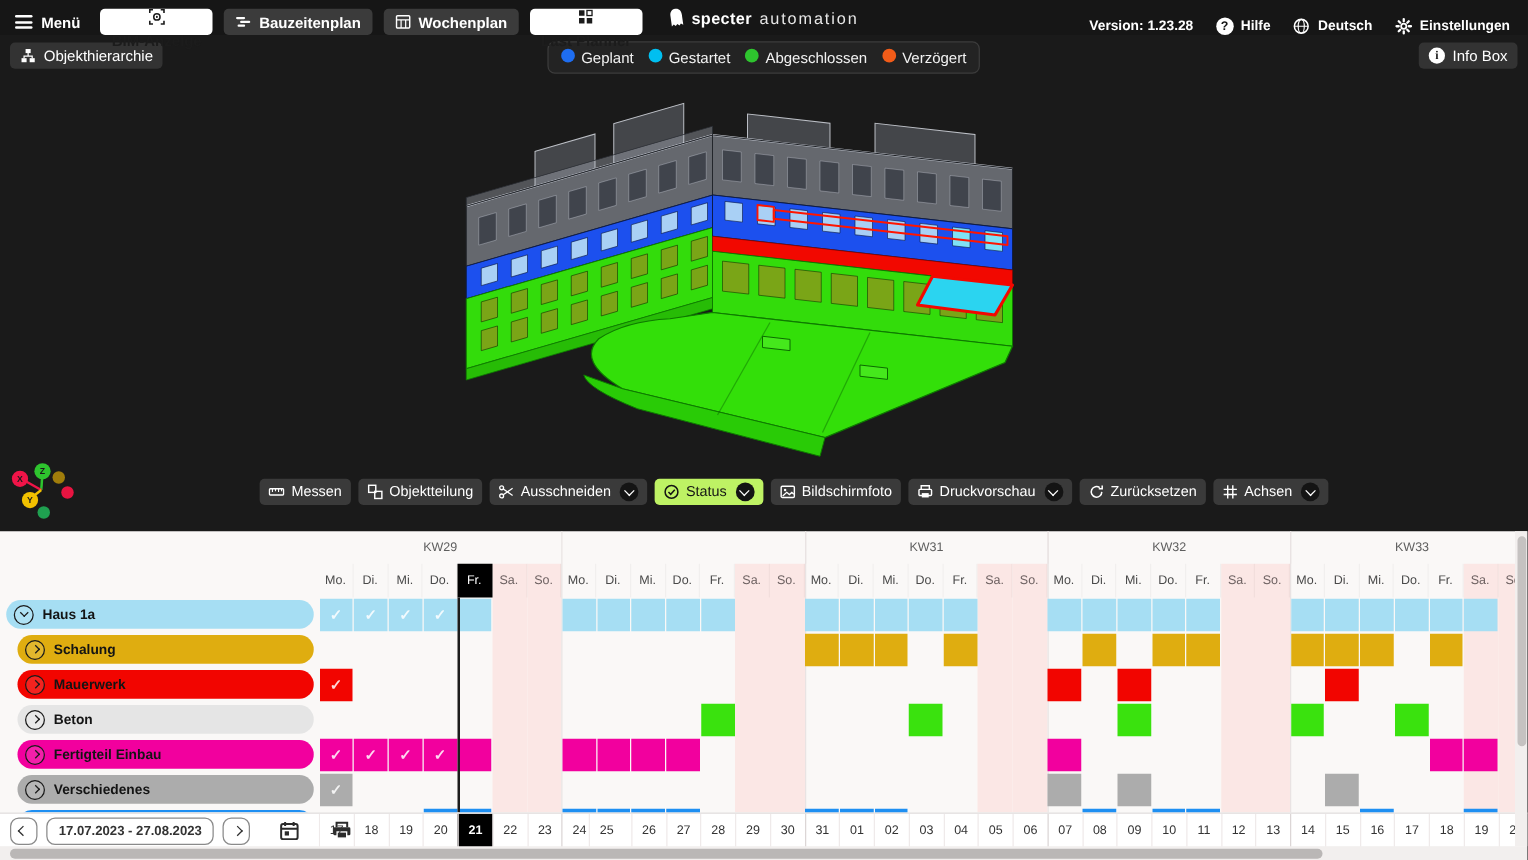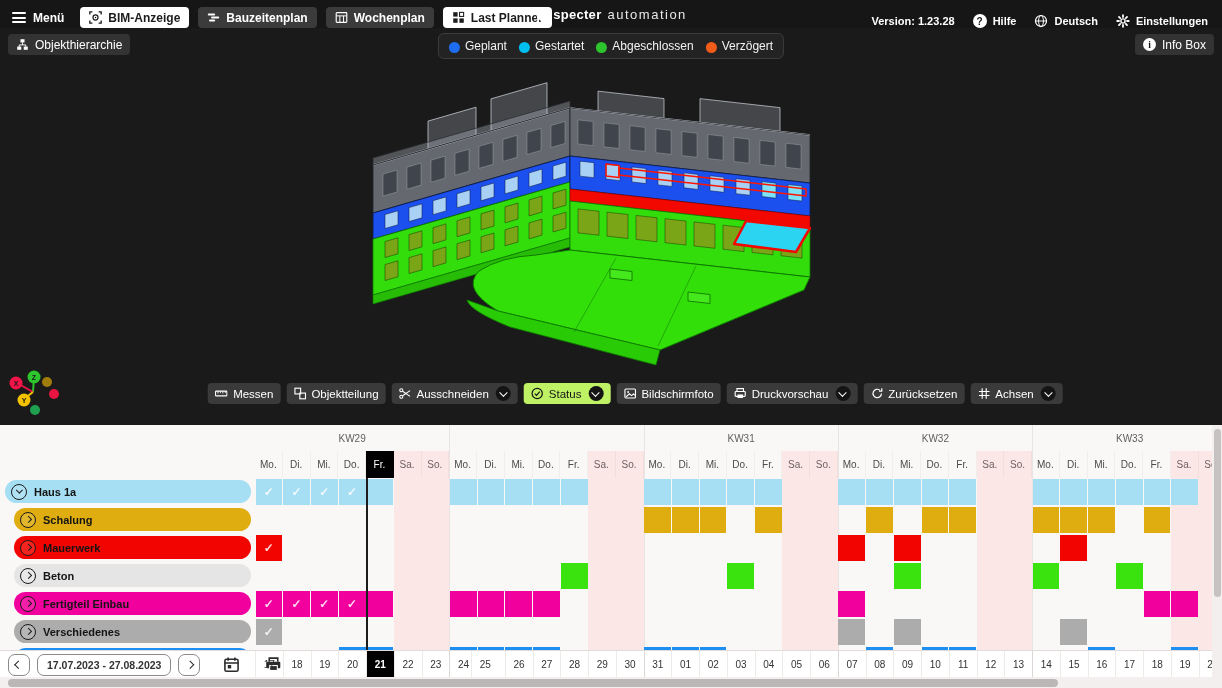--- a/index.html
+++ b/index.html
@@ -6,40 +6,40 @@
   body{width:1222px;height:688px;overflow:hidden;font-family:"Liberation Sans",sans-serif;background:#1a1a1a;position:relative;-webkit-font-smoothing:antialiased;}
   .app{position:absolute;inset:0;}
   
   .topbar{position:absolute;left:0;top:0;width:1222px;height:28px;background:#161616;display:flex;align-items:flex-end;z-index:30;}
   .tb-left{display:flex;align-items:center;gap:16px;padding-left:12px;}
   .menu-btn{display:flex;align-items:center;gap:7px;color:#fff;font-size:12px;font-weight:bold;cursor:pointer;}
   .ham{display:inline-flex;flex-direction:column;gap:2.5px;}
   .ham i{display:block;width:14px;height:2px;background:#fff;border-radius:1px;}
   .tabs{display:flex;align-items:center;gap:9px;}
   .tab{height:21px;border-radius:4px;background:#3b3b3b;color:#fff;display:flex;align-items:center;gap:6px;padding:0 9px;font-size:12px;font-weight:bold;cursor:pointer;}
-  .tab.active{background:#fff;color:#1c1c1c;}
+  .tab.active{background:#fff;color:#1c1c1c;flex-direction:column;}
   .ticon{display:inline-flex;width:13px;height:13px;}
   .ticon svg{width:13px;height:13px;}
   .brand{position:absolute;left:50%;top:0;height:28px;transform:translateX(-50%);display:flex;align-items:center;gap:6px;color:#fff;}
   .brand .b1{font-size:13px;font-weight:bold;letter-spacing:.3px;}
   .brand .b2{font-size:13px;font-weight:300;letter-spacing:1.5px;color:#e8e8e8;}
   .tb-right{margin-left:auto;display:flex;align-items:center;gap:18px;padding-right:14px;color:#fff;}
   .version{font-size:11px;font-weight:bold;}
   .tb-item{display:flex;align-items:center;gap:6px;font-size:11px;font-weight:bold;cursor:pointer;}
   .tb-item svg{width:14px;height:14px;}
   .qcircle{width:14px;height:14px;border-radius:50%;background:#fff;color:#161616;font-size:10px;font-weight:bold;display:flex;align-items:center;justify-content:center;}
   
   .viewport{position:absolute;left:0;top:28px;width:1222px;height:397px;background:#1a1a1a;}
   .vp-btn{position:absolute;height:21px;background:#333;border-radius:4px;color:#fff;font-size:12px;display:flex;align-items:center;gap:6px;padding:0 8px;cursor:pointer;z-index:5;}
   .vp-btn svg{width:13px;height:13px;}
   .vp-btn.oh{left:8px;top:6px;}
   .vp-btn.ib{right:8px;top:6px;}
   .icircle{width:13px;height:13px;border-radius:50%;background:#fff;color:#161616;font-size:9.5px;font-weight:bold;font-family:"Liberation Serif",serif;display:flex;align-items:center;justify-content:center;}
   .legend{position:absolute;left:50%;top:5px;transform:translateX(-50%);height:24px;background:#232323;border:1px solid #3c3c3c;border-radius:6px;display:flex;align-items:center;gap:12px;padding:0 10px;z-index:5;}
-  .lg-item{display:flex;align-items:flex-end;gap:5px;color:#f2f2f2;font-size:12px;}
+  .lg-item{display:flex;align-items:flex-start;gap:5px;color:#f2f2f2;font-size:12px;}
   .dot{width:11px;height:11px;border-radius:50%;}
   .model{position:absolute;left:358px;top:50px;width:480px;height:305px;}
   .gizmo{position:absolute;left:4px;top:340px;width:62px;height:52px;}
   .gizmo text{font-size:7px;font-weight:bold;fill:#1a1a1a;text-anchor:middle;}
   .tools{position:absolute;left:52%;top:355px;transform:translateX(-50%);display:flex;align-items:center;gap:6px;white-space:nowrap;}
   .tool{height:21px;border-radius:4px;background:#3a3a3a;color:#fff;display:flex;align-items:center;gap:5px;padding:0 7px;font-size:11.5px;cursor:pointer;}
   .tool.active{background:#bef264;color:#141414;}
   .tic{display:inline-flex;width:13px;height:13px;}
   .tic svg{width:13px;height:13px;}
   .ddc{width:15px;height:15px;border-radius:50%;background:#141414;color:#fff;display:flex;align-items:center;justify-content:center;margin-left:2px;}

